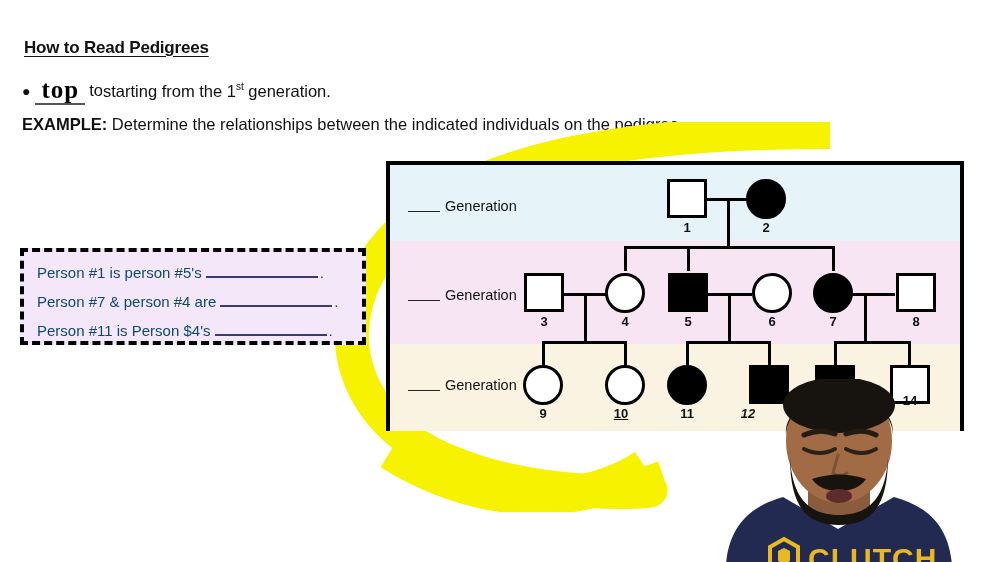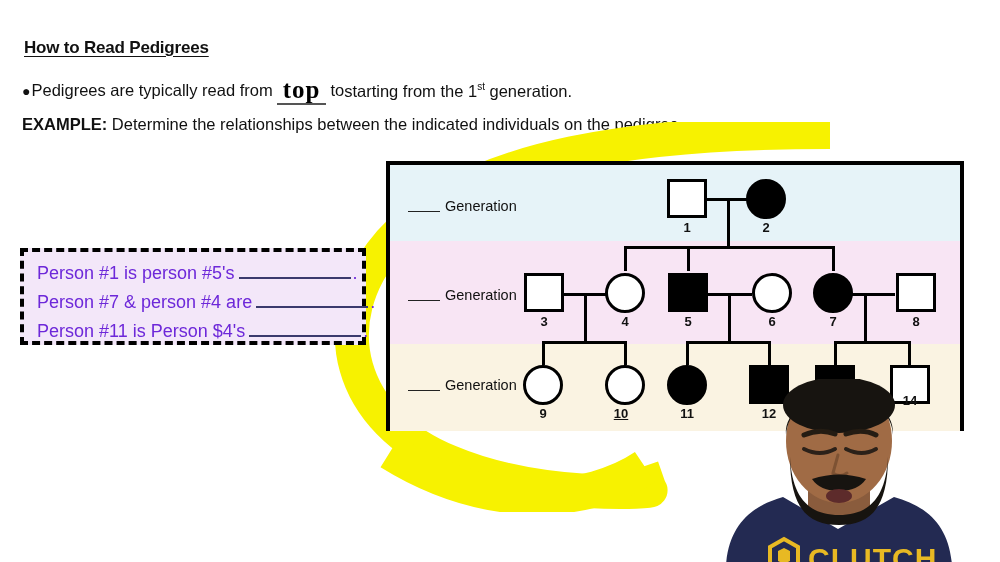--- a/index.html
+++ b/index.html
@@ -48,21 +48,21 @@
 
   
   #question-box{
     position:absolute;left:20px;top:221px;width:346px;height:97px;
     background:#f3e7f9;
     border:4px dashed #000;
     box-sizing:border-box;
   }
   .q-row{
     position:absolute;left:13px;
-    font-size:18px;color:#6d28d9;white-space:nowrap;
+    font-size:15px;color:#0c4a6e;white-space:nowrap;
     display:flex;align-items:baseline;
   }
   .q-row .blank{
     display:inline-block;border-bottom:2px solid #3a3a6e;
     margin:0 2px 0 4px;height:13px;
   }
   #q0{top:11px;} #q1{top:40px;} #q2{top:69px;}
   #q0 .blank{width:112px;} #q1 .blank{width:112px;} #q2 .blank{width:112px;}
 
   
@@ -112,21 +112,20 @@
 </style>
 </head>
 <body>
 
 <div class="slide">
 
   <div id="heading">How to Read Pedigrees</div>
 
   <div id="bullet-line">
     <span class="dot">●</span>
-    <span>Pedigrees are typically read from</span>
     <span class="hand">top</span>
     <span>to</span>
     <span><span>starting from the 1</span><sup>st</sup><span> generation.</span></span>
   </div>
 
   <div id="example-line">
     <span class="lbl">EXAMPLE:</span>
     <span>Determine the relationships between the indicated individuals on the pedigree.</span>
   </div>
 
@@ -233,21 +232,21 @@
       <div class="sym ci" style="left:133px;top:200px;width:40px;height:40px;"></div>
       <div class="sym-num" style="left:138px;top:241px;">9</div>
 
       <div class="sym ci" style="left:215px;top:200px;width:40px;height:40px;"></div>
       <div class="sym-num" style="left:216px;top:241px;text-decoration:underline;">10</div>
 
       <div class="sym ci filled" style="left:277px;top:200px;width:40px;height:40px;"></div>
       <div class="sym-num" style="left:282px;top:241px;">11</div>
 
       <div class="sym sq filled" style="left:359px;top:200px;width:40px;height:39px;"></div>
-      <div class="sym-num" style="left:364px;top:241px;">12</div>
+      <div class="sym-num" style="left:343px;top:241px;font-style:italic;">12</div>
 
       <div class="sym sq filled" style="left:425px;top:200px;width:40px;height:39px;"></div>
       <div class="sym-num" style="left:430px;top:241px;">13</div>
 
       <div class="sym sq" style="left:500px;top:200px;width:40px;height:39px;"></div>
       <div class="sym-num" style="left:505px;top:228px;">14</div>
     </div>
   </div>
 
   <svg id="presenter" viewBox="0 0 322 210">

